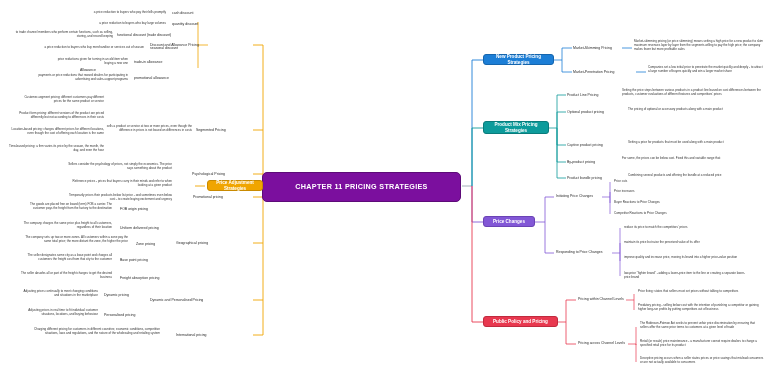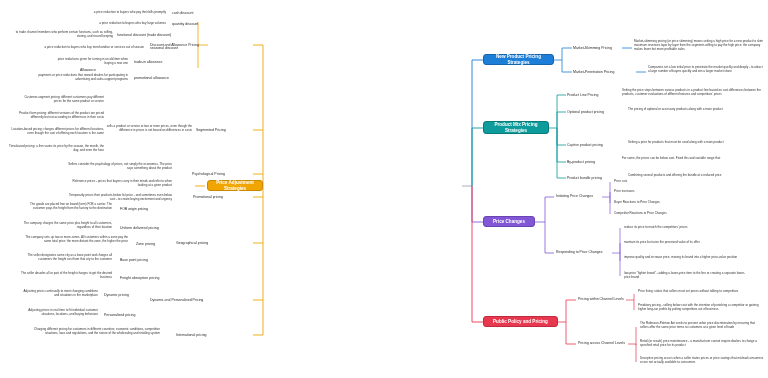--- a/index.html
+++ b/index.html
@@ -87,20 +87,23 @@
     <path d="M545,197 L554,197 M545,253 L554,253" stroke="#8257d6" stroke-width="0.8" fill="none"></path>
     <path d="M602,197 L610,197 L610,182 M610,197 L610,192 M610,197 L610,203 M610,197 L610,214" stroke="#8257d6" stroke-width="0.7" fill="none"></path>
     <path d="M612,253 L620,253 L620,228 M620,253 L620,243 M620,253 L620,261 M620,253 L620,276" stroke="#8257d6" stroke-width="0.7" fill="none"></path>
 
     <path d="M558,322 L566,322 L566,300 M566,322 L566,344" stroke="#e8384f" stroke-width="0.8" fill="none"></path>
     <path d="M566,300 L576,300 M566,344 L576,344" stroke="#e8384f" stroke-width="0.8" fill="none"></path>
     <path d="M626,300 L634,300 L634,294 M634,300 L634,310" stroke="#e8384f" stroke-width="0.7" fill="none"></path>
     <path d="M628,344 L636,344 L636,327 M636,344 L636,345 M636,344 L636,362" stroke="#e8384f" stroke-width="0.7" fill="none"></path>
   </svg>
 
+  <div class="node central" style="left:262px;top:172px;width:199px;height:30px;">
+    <span>CHAPTER 11 PRICING STRATEGIES</span>
+  </div>
 
   <div class="node branch b-amber" style="left:207px;top:180px;width:56px;height:11px;">
     <span>Price Adjustment Strategies</span>
   </div>
 
   <div class="sub l" style="left:150px;top:43px;width:58px;text-align:left;">Discount and Allowance Pricing</div>
   <div class="sub l" style="left:80px;top:68px;width:30px;text-align:left;">Allowance</div>
   <div class="sub l" style="left:196px;top:128px;width:46px;text-align:left;">Segmented Pricing</div>
   <div class="sub l" style="left:192px;top:172px;width:50px;text-align:left;">Psychological Pricing</div>
   <div class="sub l" style="left:193px;top:195px;width:48px;text-align:left;">Promotional pricing</div>

